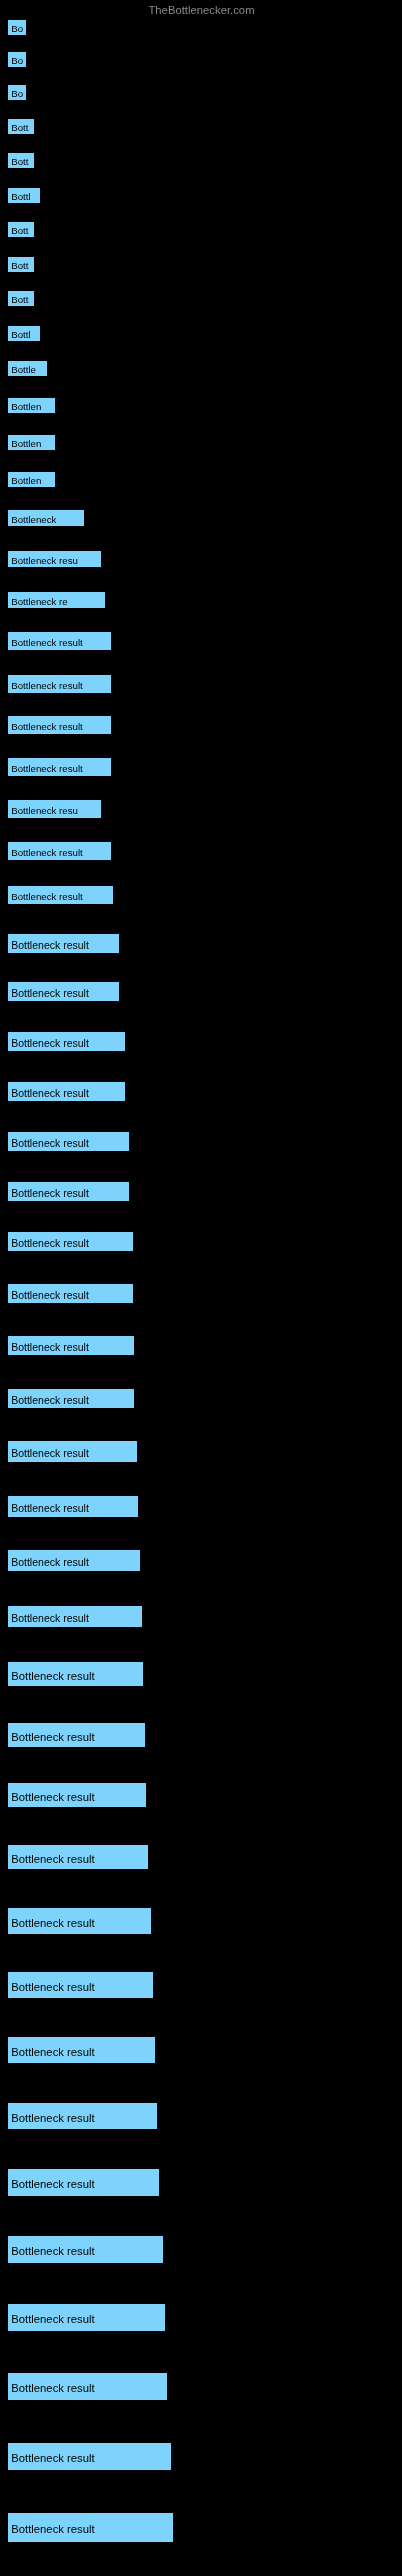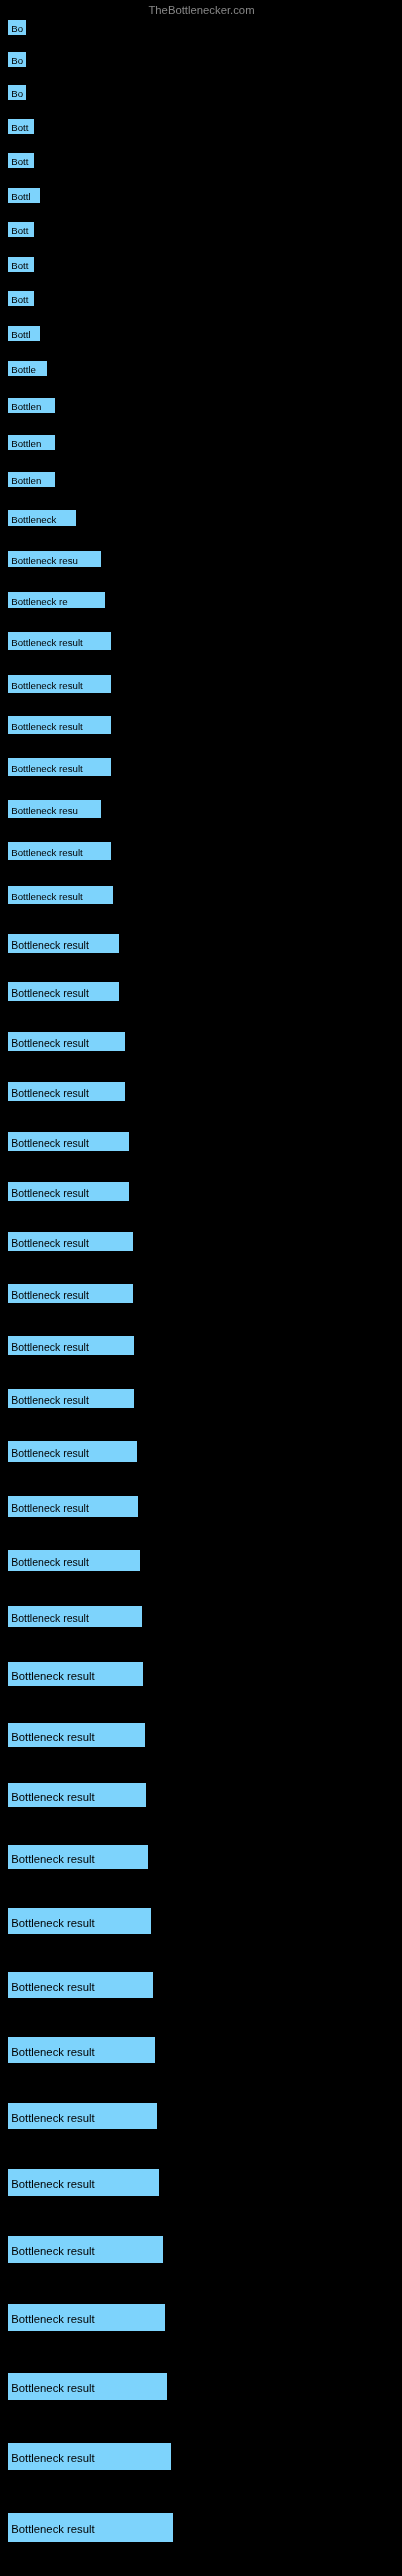--- a/index.html
+++ b/index.html
@@ -47,21 +47,21 @@
     <div class="label-item" style="top: 153px; left: 8px; width: 26px; height: 14.5px; font-size: 9.7px; line-height: 14.5px;">Bott</div>
     <div class="label-item" style="top: 188px; left: 8px; width: 32px; height: 14.5px; font-size: 9.7px; line-height: 14.5px;">Bottl</div>
     <div class="label-item" style="top: 222px; left: 8px; width: 26px; height: 14.5px; font-size: 9.7px; line-height: 14.5px;">Bott</div>
     <div class="label-item" style="top: 257px; left: 8px; width: 26px; height: 14.5px; font-size: 9.7px; line-height: 14.5px;">Bott</div>
     <div class="label-item" style="top: 291px; left: 8px; width: 26px; height: 14.5px; font-size: 9.7px; line-height: 14.5px;">Bott</div>
     <div class="label-item" style="top: 326px; left: 8px; width: 32px; height: 14.5px; font-size: 9.7px; line-height: 14.5px;">Bottl</div>
     <div class="label-item" style="top: 361px; left: 8px; width: 39px; height: 14.5px; font-size: 9.7px; line-height: 14.5px;">Bottle</div>
     <div class="label-item" style="top: 398px; left: 8px; width: 47px; height: 14.5px; font-size: 9.7px; line-height: 14.5px;">Bottlen</div>
     <div class="label-item" style="top: 435px; left: 8px; width: 47px; height: 14.5px; font-size: 9.7px; line-height: 14.5px;">Bottlen</div>
     <div class="label-item" style="top: 472px; left: 8px; width: 47px; height: 14.5px; font-size: 9.7px; line-height: 14.5px;">Bottlen</div>
-    <div class="label-item" style="top: 510px; left: 8px; width: 68px; height: 16px; font-size: 9.7px; line-height: 16px;">Bottleneck</div>
+    <div class="label-item" style="top: 510px; left: 8px; width: 76px; height: 16px; font-size: 9.7px; line-height: 16px;">Bottleneck</div>
     <div class="label-item" style="top: 551px; left: 8px; width: 93px; height: 16px; font-size: 9.7px; line-height: 16px;">Bottleneck resu</div>
     <div class="label-item" style="top: 592px; left: 8px; width: 97px; height: 16px; font-size: 9.7px; line-height: 16px;">Bottleneck re</div>
     <div class="label-item" style="top: 632px; left: 8px; width: 103px; height: 17.7px; font-size: 9.7px; line-height: 17.7px;">Bottleneck result</div>
     <div class="label-item" style="top: 675px; left: 8px; width: 103px; height: 17.7px; font-size: 9.7px; line-height: 17.7px;">Bottleneck result</div>
     <div class="label-item" style="top: 716px; left: 8px; width: 103px; height: 17.7px; font-size: 9.7px; line-height: 17.7px;">Bottleneck result</div>
     <div class="label-item" style="top: 758px; left: 8px; width: 103px; height: 17.7px; font-size: 9.7px; line-height: 17.7px;">Bottleneck result</div>
     <div class="label-item" style="top: 800px; left: 8px; width: 93px; height: 17.7px; font-size: 9.7px; line-height: 17.7px;">Bottleneck resu</div>
     <div class="label-item" style="top: 842px; left: 8px; width: 103px; height: 17.7px; font-size: 9.7px; line-height: 17.7px;">Bottleneck result</div>
     <div class="label-item" style="top: 886px; left: 8px; width: 105px; height: 17.7px; font-size: 9.7px; line-height: 17.7px;">Bottleneck result</div>
     <div class="label-item" style="top: 934px; left: 8px; width: 111px; height: 19.3px; font-size: 10.5px; line-height: 19.3px;">Bottleneck result</div>

